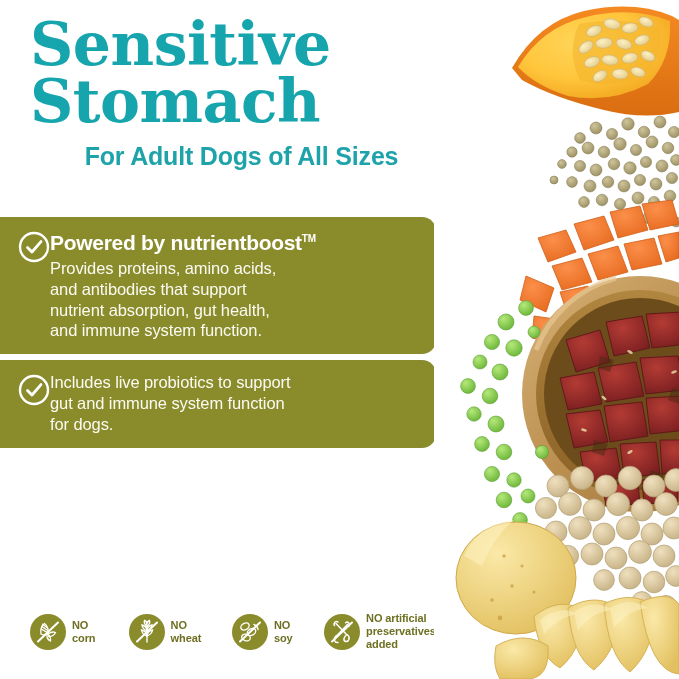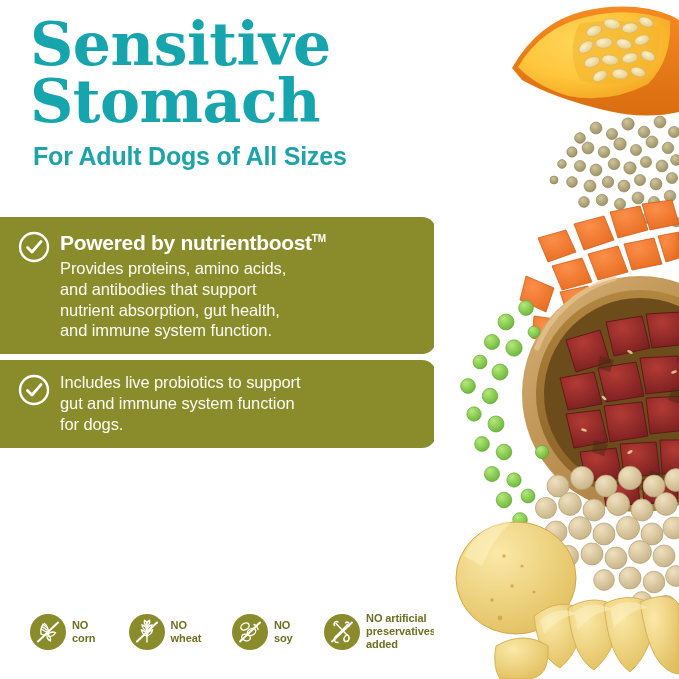--- a/index.html
+++ b/index.html
@@ -41,38 +41,38 @@
   }
   .headline .line2 { display: block; }
   .subhead {
     font-family: "Liberation Sans", sans-serif;
     font-weight: 700;
     font-size: 25px;
     color: #1ea3ab;
     margin: 12px 0 0 3px;
     letter-spacing: -0.2px;
     white-space: nowrap;
+    text-align: center;
   }
 
   
   .cards {
     position: absolute;
     left: 0;
     top: 217px;
     width: 436px;
   }
   .card {
     background: #8a8b2b;
     border-radius: 0 14px 14px 0;
     box-sizing: border-box;
     padding: 12px 14px 13px 18px;
     margin-bottom: 6px;
     display: flex;
     align-items: flex-start;
-    gap: 10px;
     color: #ffffff;
   }
   .check-icon {
     flex: 0 0 auto;
     width: 32px;
     height: 32px;
     margin-top: 2px;
   }
   .check-icon svg { display: block; width: 32px; height: 32px; }
   .card-body { flex: 1 1 auto; min-width: 0; }

